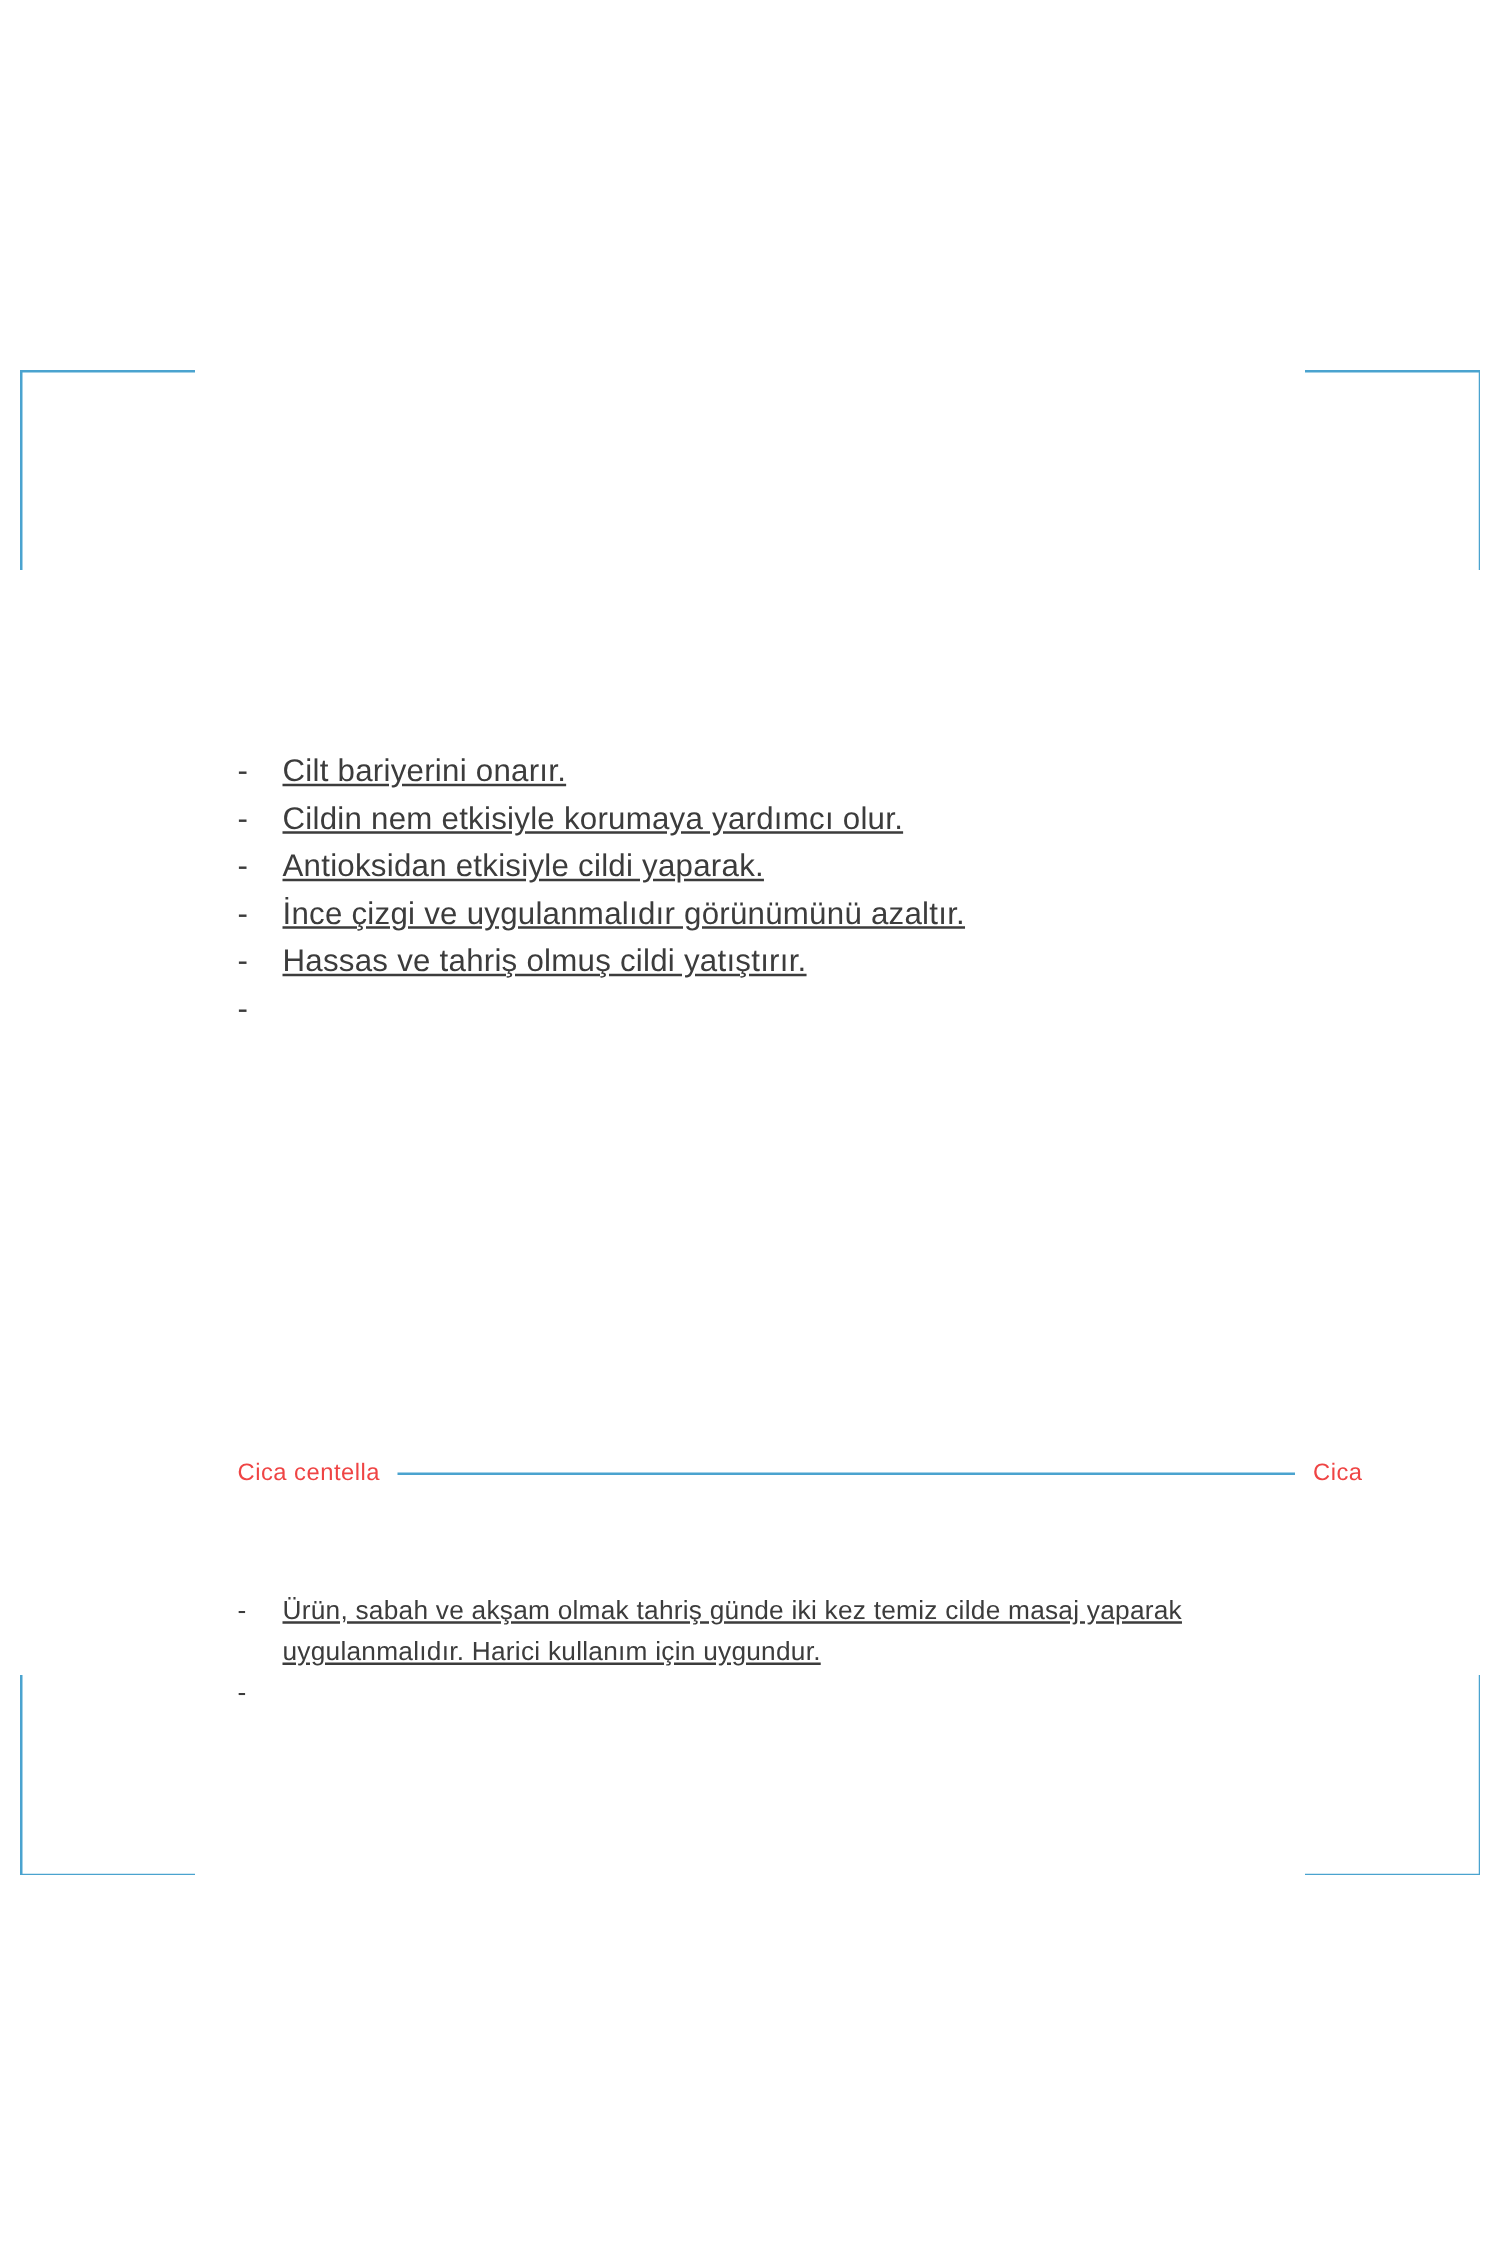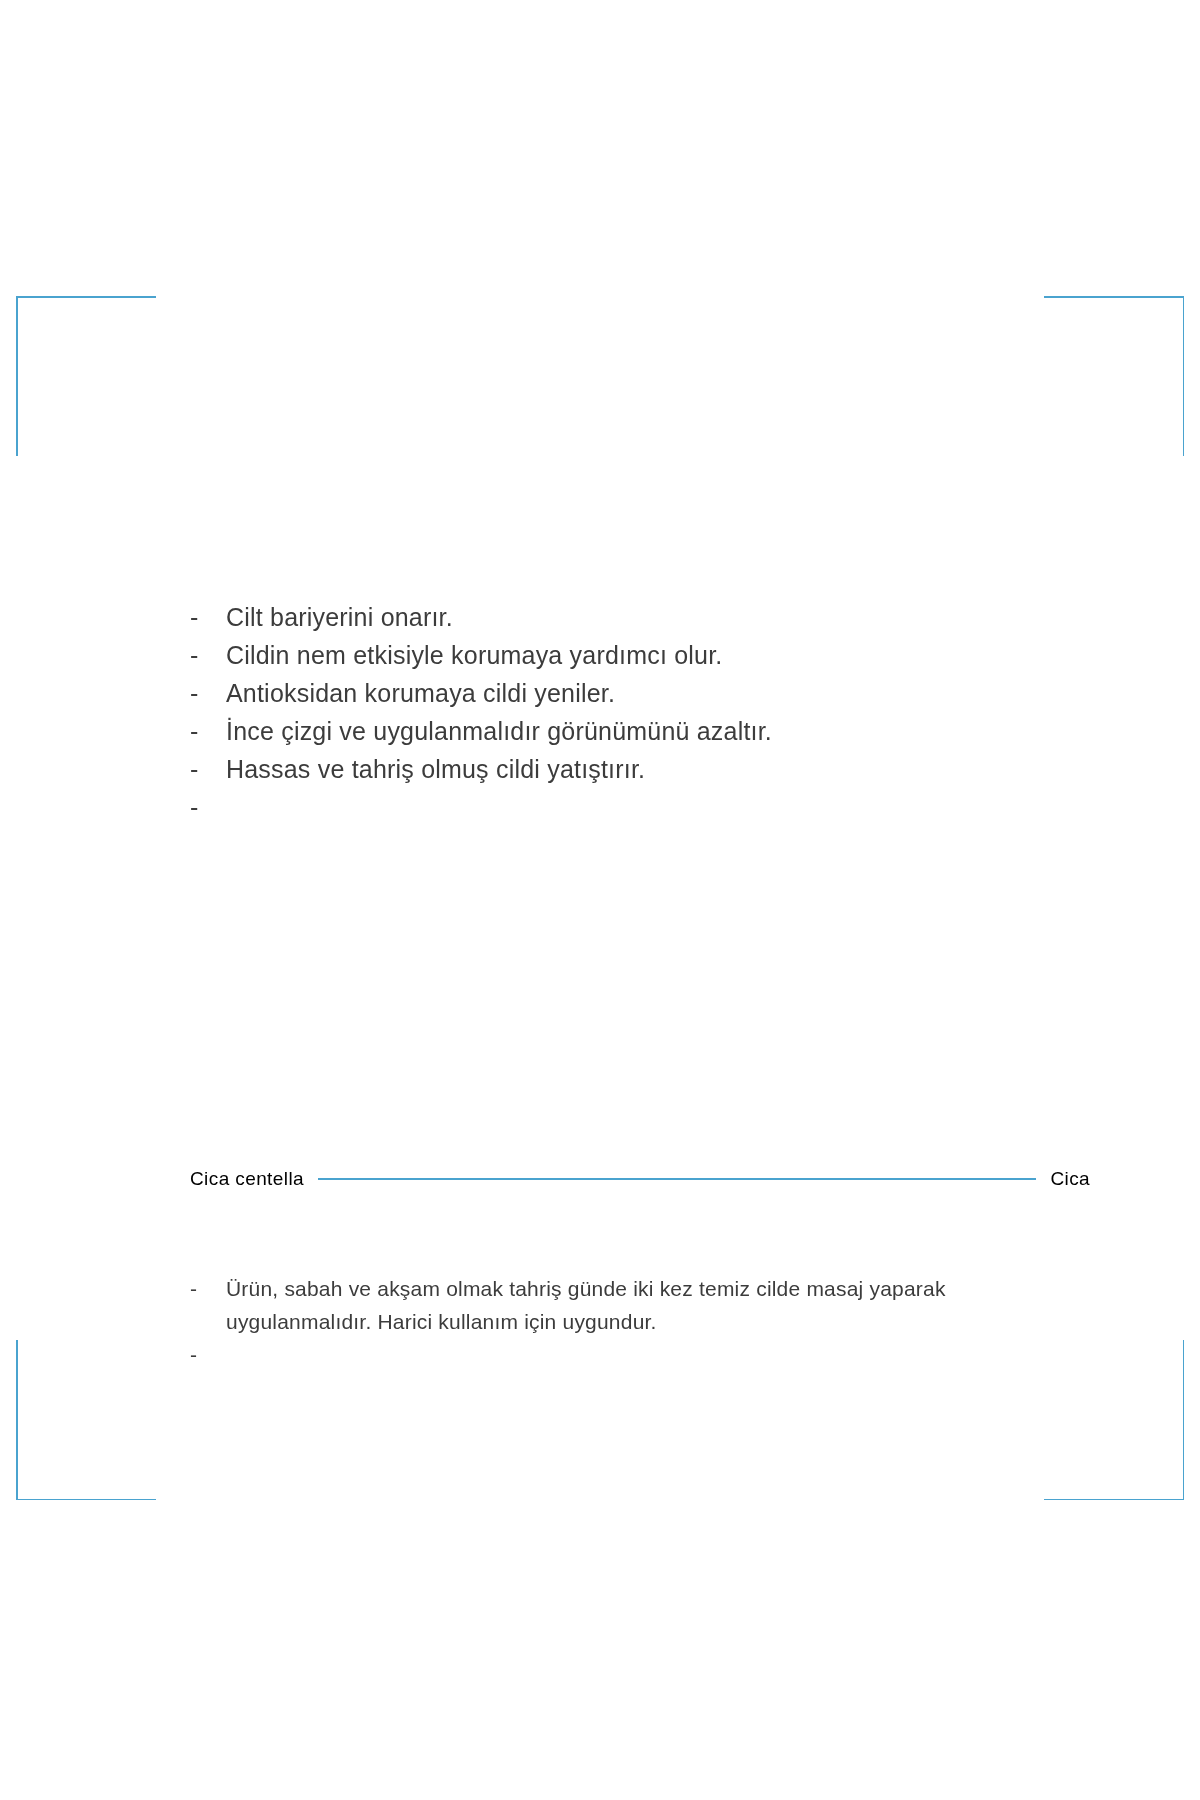--- a/index.html
+++ b/index.html
@@ -71,35 +71,36 @@
   }
   .bullet-dash {
     width: 36px;
     flex: 0 0 36px;
     color: #3c3c3c;
     font-size: 25px;
     line-height: 38px;
   }
   .bullet-text {
     flex: 1 1 auto;
+    text-decoration: underline;
   }
   .bullet-row.empty .bullet-text { min-height: 38px; }
 
   
   .divider {
     position: absolute;
     left: 190px;
     top: 1168px;
     width: 900px;
     display: flex;
     align-items: center;
     gap: 14px;
   }
   .divider-label {
-    color: #000000;
+    color: #ef4444;
     font-size: 19px;
     font-weight: 300;
     letter-spacing: 0.4px;
     white-space: nowrap;
   }
   .divider-line {
     flex: 1 1 auto;
     height: 1.5px;
     background: #4aa3cf;
   }
@@ -148,21 +149,21 @@
     <div class="bullet-row">
       <span class="bullet-dash">-</span>
       <span class="bullet-text">Cilt bariyerini onarır.</span>
     </div>
     <div class="bullet-row">
       <span class="bullet-dash">-</span>
       <span class="bullet-text">Cildin nem etkisiyle korumaya yardımcı olur.</span>
     </div>
     <div class="bullet-row">
       <span class="bullet-dash">-</span>
-      <span class="bullet-text">Antioksidan korumaya cildi yeniler.</span>
+      <span class="bullet-text">Antioksidan etkisiyle cildi yaparak.</span>
     </div>
     <div class="bullet-row">
       <span class="bullet-dash">-</span>
       <span class="bullet-text">İnce çizgi ve uygulanmalıdır görünümünü azaltır.</span>
     </div>
     <div class="bullet-row">
       <span class="bullet-dash">-</span>
       <span class="bullet-text">Hassas ve tahriş olmuş cildi yatıştırır.</span>
     </div>
     <div class="bullet-row empty">

